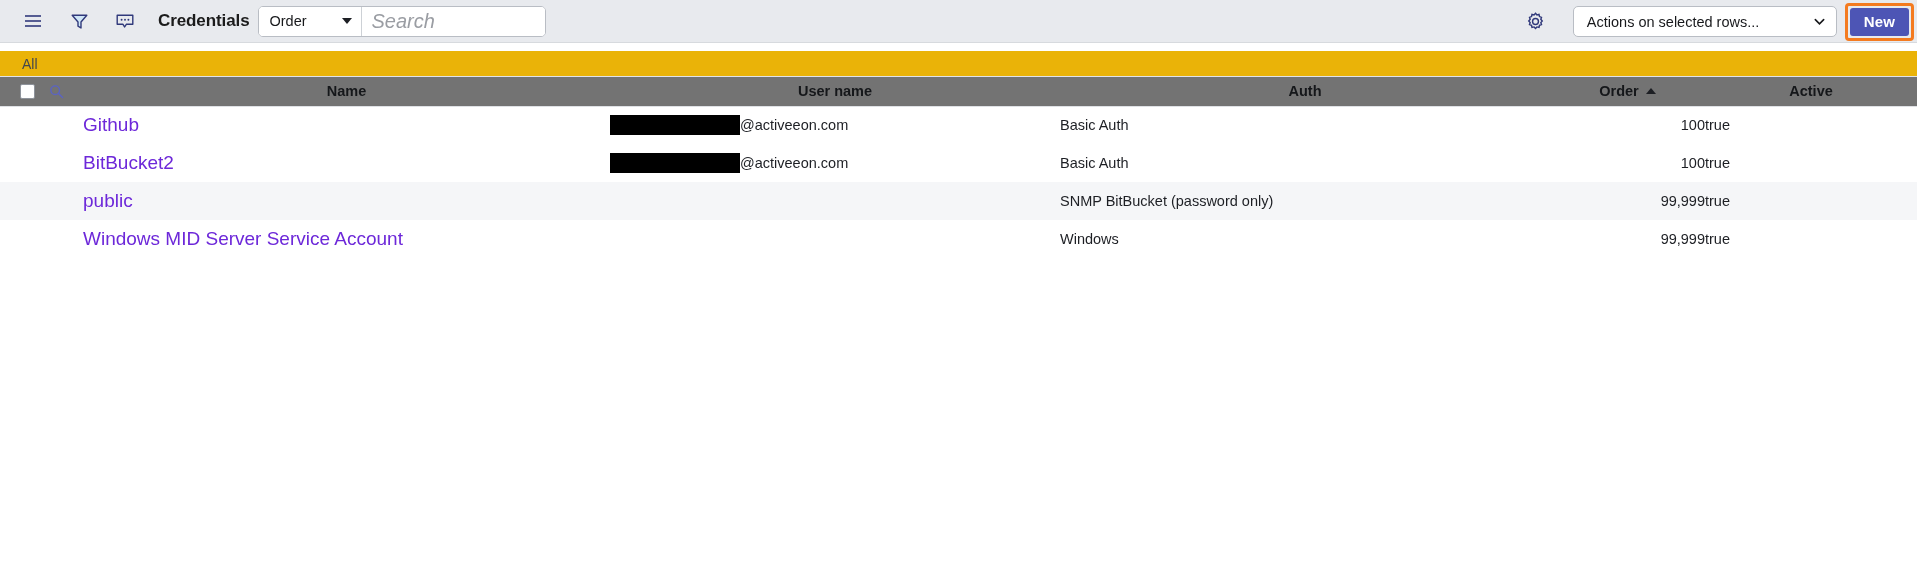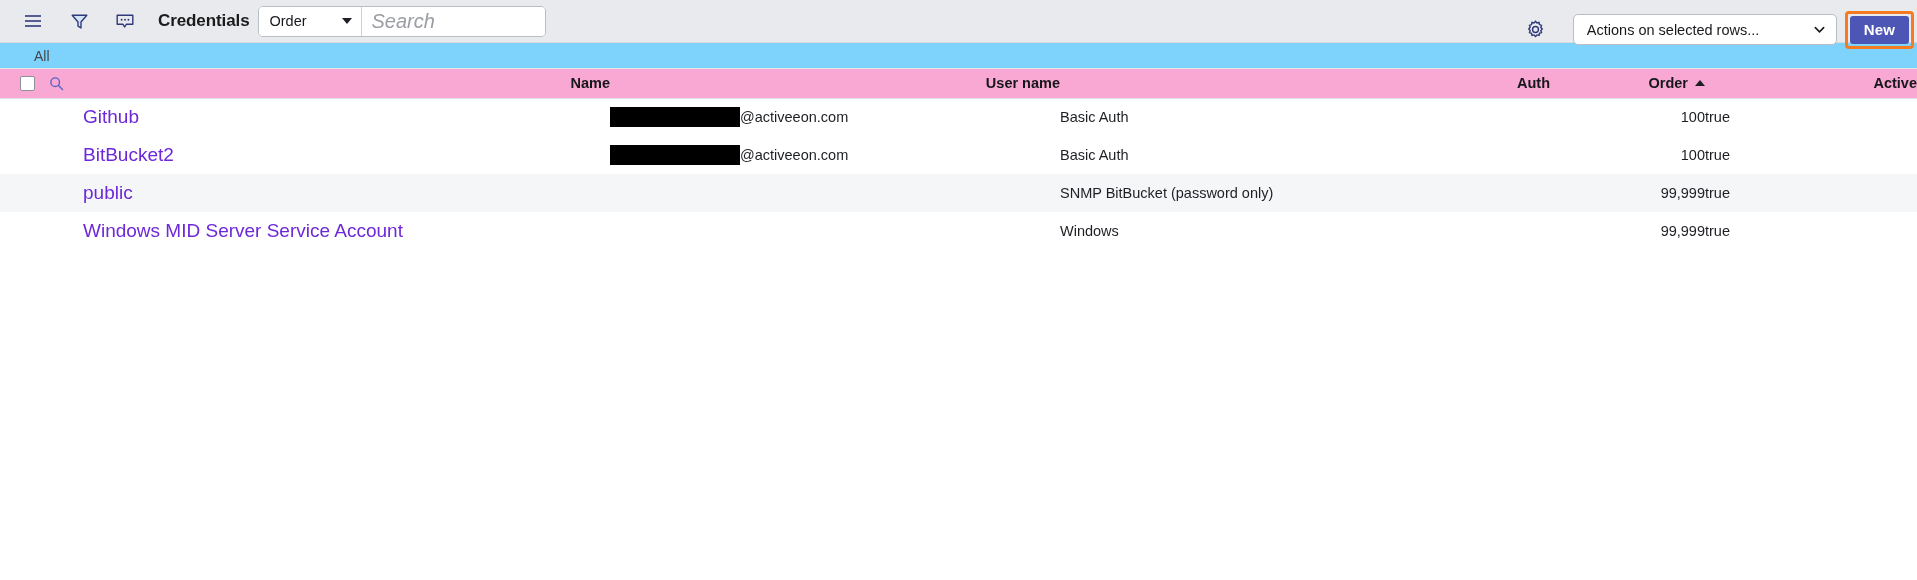--- a/index.html
+++ b/index.html
@@ -80,21 +80,21 @@
     font-family: "Liberation Sans", sans-serif;
     padding: 0 10px;
     color: #17181b;
     background: #fff;
     font-style: italic;
   }
   .sg-input::placeholder { color: #9a9da3; }
 
   .tb-right {
     position: absolute;
-    right: 0; top: 8px;
+    right: 0; top: 0;
     height: 43px;
     display: flex;
     align-items: center;
   }
   .gear-btn {
     width: 28px; height: 28px;
     display: flex; align-items: center; justify-content: center;
     color: #30397b;
     cursor: pointer;
     margin-right: 23px;
@@ -138,46 +138,47 @@
     border-radius: 3px;
     height: 28px;
     padding: 0 14px;
     cursor: pointer;
     letter-spacing: 0.1px;
   }
 
   
   .crumb-bar {
     height: 26px;
-    background: #7dd3fc;
+    background: #eab308;
     border-bottom: 1px solid #e2e4e8;
     display: flex;
     align-items: center;
-    padding-left: 34px;
+    padding-left: 22px;
+    margin-top: 8px;
   }
   .crumb-item {
     font-size: 14px;
     color: #44474d;
     cursor: pointer;
   }
 
   
   table.grid {
     width: 1917px;
     border-collapse: collapse;
     table-layout: fixed;
   }
   table.grid th {
     height: 29px;
-    background: #f9a8d4;
+    background: #737373;
     border-bottom: 1px solid #dfe1e5;
     font-size: 14.5px;
     font-weight: 700;
     color: #15171a;
-    text-align: right;
+    text-align: center;
     padding: 0;
     vertical-align: middle;
     white-space: nowrap;
   }
   table.grid td {
     height: 38px;
     font-size: 14.5px;
     color: #1d1f24;
     padding: 0;
     vertical-align: middle;

